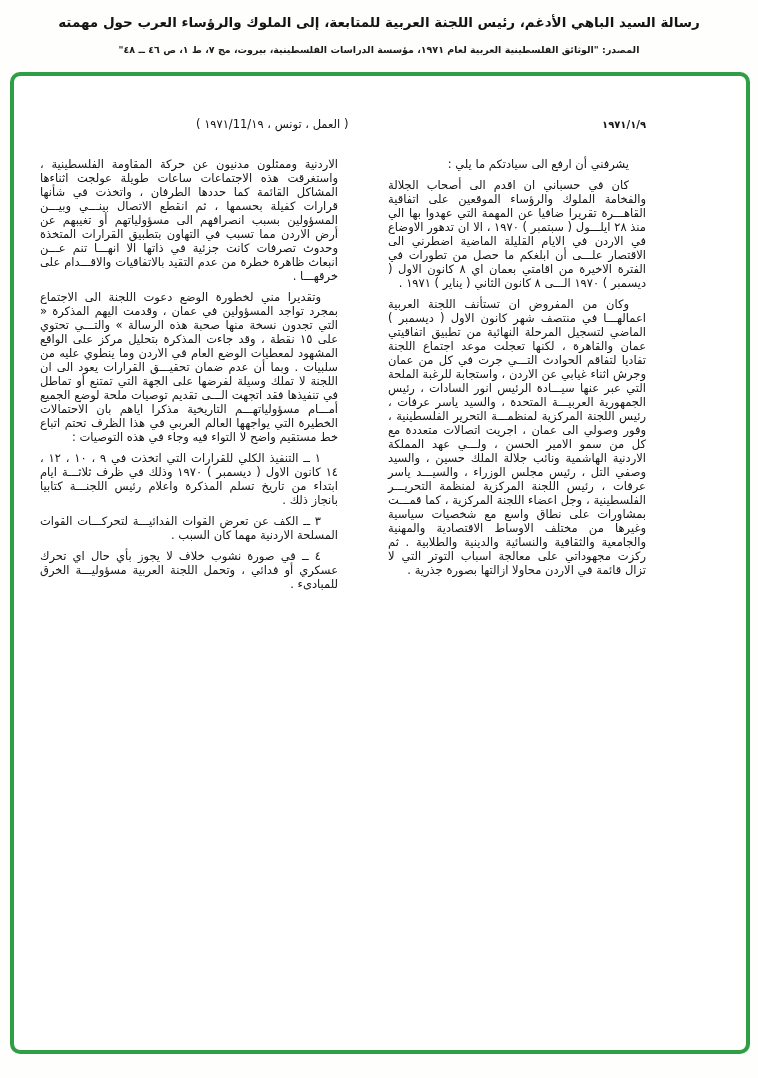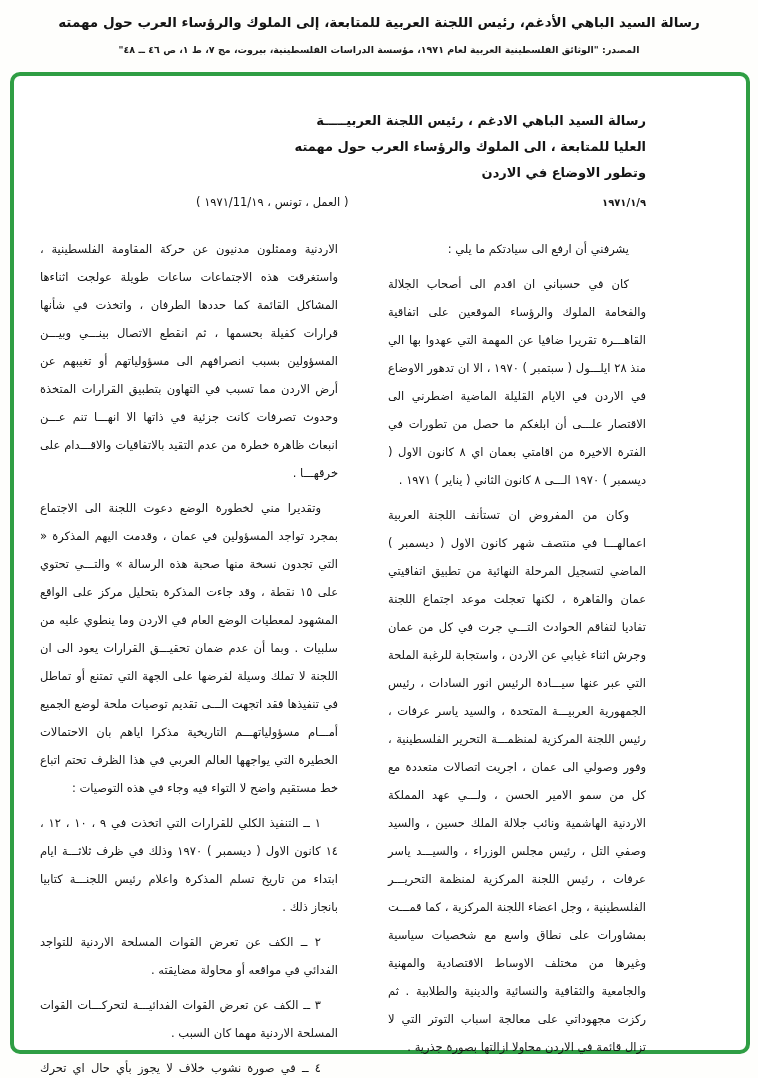--- a/index.html
+++ b/index.html
@@ -29,63 +29,57 @@
     justify-content: space-between;
     align-items: baseline;
     font-size: 12px;
     font-weight: bold;
     margin-top: 9px;
     padding-left: 160px;
   }
   .date-right { font-size: 10px; }
   .date-left { font-size: 11.5px; font-weight: normal; }
   .columns { display: flex; gap: 50px; margin-top: 26px; }
-  .col { font-size: 11.5px; line-height: 28px; text-align: justify; }
+  .col { font-size: 11.5px; line-height: 14px; text-align: justify; }
   .col-right { width: 258px; }
   .col-left { width: 298px; }
   .col p { margin-bottom: 7px; }
   .col p.indent { text-indent: 17px; }
 </style>
 </head>
 <body>
 
 <div class="page">
 
   <div class="page-header">
     <div class="page-title">رسالة السيد الباهي الأدغم، رئيس اللجنة العربية للمتابعة، إلى الملوك والرؤساء العرب حول مهمته</div>
     <div class="page-source">المصدر: "الوثائق الفلسطينية العربية لعام ١٩٧١، مؤسسة الدراسات الفلسطينية، بيروت، مج ٧، ط ١، ص ٤٦ ــ ٤٨"</div>
   </div>
 
   <div class="doc-frame">
     <div class="doc">
 
-      <div class="doc-heading">
-        <div class="doc-heading-line">رسالة السيد الباهي الادغم ، رئيس اللجنة العربيـــــة</div>
-        <div class="doc-heading-line">العليا للمتابعة ، الى الملوك والرؤساء العرب حول مهمته</div>
-        <div class="doc-heading-line">وتطور الاوضاع في الاردن</div>
-      </div>
 
       <div class="date-row">
         <span class="date-right">١٩٧١/١/٩</span>
         <span class="date-left">( العمل ، تونس ، ١٩٧١/11/١٩ )</span>
       </div>
 
       <div class="columns">
 
         <div class="col col-right">
           <p class="indent">يشرفني أن ارفع الى سيادتكم ما يلي :</p>
           <p class="indent">كان في حسباني ان اقدم الى أصحاب الجلالة والفخامة الملوك والرؤساء الموقعين على اتفاقية القاهـــرة تقريرا ضافيا عن المهمة التي عهدوا بها الي منذ ٢٨ ايلـــول ( سبتمبر ) ١٩٧٠ ، الا ان تدهور الاوضاع في الاردن في الايام القليلة الماضية اضطرني الى الاقتصار علـــى أن ابلغكم ما حصل من تطورات في الفترة الاخيرة من اقامتي بعمان اي ٨ كانون الاول ( ديسمبر ) ١٩٧٠ الـــى ٨ كانون الثاني ( يناير ) ١٩٧١ .</p>
           <p class="indent">وكان من المفروض ان تستأنف اللجنة العربية اعمالهـــا في منتصف شهر كانون الاول ( ديسمبر ) الماضي لتسجيل المرحلة النهائية من تطبيق اتفاقيتي عمان والقاهرة ، لكنها تعجلت موعد اجتماع اللجنة تفاديا لتفاقم الحوادث التـــي جرت في كل من عمان وجرش اثناء غيابي عن الاردن ، واستجابة للرغبة الملحة التي عبر عنها سيـــادة الرئيس انور السادات ، رئيس الجمهورية العربيـــة المتحدة ، والسيد ياسر عرفات ، رئيس اللجنة المركزية لمنظمـــة التحرير الفلسطينية ، وفور وصولي الى عمان ، اجريت اتصالات متعددة مع كل من سمو الامير الحسن ، ولـــي عهد المملكة الاردنية الهاشمية ونائب جلالة الملك حسين ، والسيد وصفي التل ، رئيس مجلس الوزراء ، والسيـــد ياسر عرفات ، رئيس اللجنة المركزية لمنظمة التحريـــر الفلسطينية ، وجل اعضاء اللجنة المركزية ، كما قمـــت بمشاورات على نطاق واسع مع شخصيات سياسية وغيرها من مختلف الاوساط الاقتصادية والمهنية والجامعية والثقافية والنسائية والدينية والطلابية . ثم ركزت مجهوداتي على معالجة اسباب التوتر التي لا تزال قائمة في الاردن محاولا ازالتها بصورة جذرية .</p>
         </div>
 
         <div class="col col-left">
           <p>الاردنية وممثلون مدنيون عن حركة المقاومة الفلسطينية ، واستغرقت هذه الاجتماعات ساعات طويلة عولجت اثناءها المشاكل القائمة كما حددها الطرفان ، واتخذت في شأنها قرارات كفيلة بحسمها ، ثم انقطع الاتصال بينـــي وبيـــن المسؤولين بسبب انصرافهم الى مسؤولياتهم أو تغيبهم عن أرض الاردن مما تسبب في التهاون بتطبيق القرارات المتخذة وحدوث تصرفات كانت جزئية في ذاتها الا انهـــا تنم عـــن انبعاث ظاهرة خطرة من عدم التقيد بالاتفاقيات والاقـــدام على خرقهـــا .</p>
           <p class="indent">وتقديرا مني لخطورة الوضع دعوت اللجنة الى الاجتماع بمجرد تواجد المسؤولين في عمان ، وقدمت اليهم المذكرة « التي تجدون نسخة منها صحبة هذه الرسالة » والتـــي تحتوي على ١٥ نقطة ، وقد جاءت المذكرة بتحليل مركز على الواقع المشهود لمعطيات الوضع العام في الاردن وما ينطوي عليه من سلبيات . وبما أن عدم ضمان تحقيـــق القرارات يعود الى ان اللجنة لا تملك وسيلة لفرضها على الجهة التي تمتنع أو تماطل في تنفيذها فقد اتجهت الـــى تقديم توصيات ملحة لوضع الجميع أمـــام مسؤولياتهـــم التاريخية مذكرا اياهم بان الاحتمالات الخطيرة التي يواجهها العالم العربي في هذا الظرف تحتم اتباع خط مستقيم واضح لا التواء فيه وجاء في هذه التوصيات :</p>
           <p class="indent">١ ــ التنفيذ الكلي للقرارات التي اتخذت في ٩ ، ١٠ ، ١٢ ، ١٤ كانون الاول ( ديسمبر ) ١٩٧٠ وذلك في ظرف ثلاثـــة ايام ابتداء من تاريخ تسلم المذكرة واعلام رئيس اللجنـــة كتابيا بانجاز ذلك .</p>
-          <p class="indent">٢ ــ الكف عن تعرض القوات المسلحة الاردنية للتواجد الفدائي في مواقعه أو محاولة مضايقته .</p>
           <p class="indent">٣ ــ الكف عن تعرض القوات الفدائيـــة لتحركـــات القوات المسلحة الاردنية مهما كان السبب .</p>
           <p class="indent">٤ ــ في صورة نشوب خلاف لا يجوز بأي حال اي تحرك عسكري أو فدائي ، وتحمل اللجنة العربية مسؤوليـــة الخرق للمبادىء .</p>
         </div>
 
       </div>
 
     </div>
   </div>
 
 </div>

